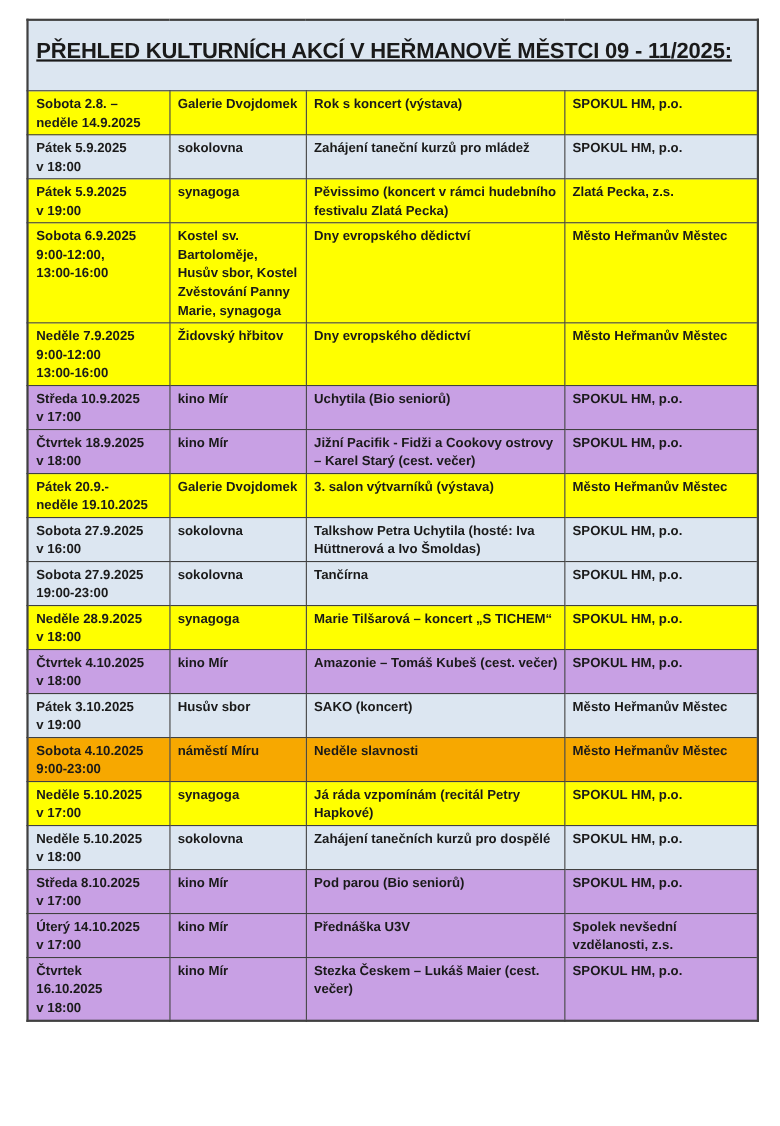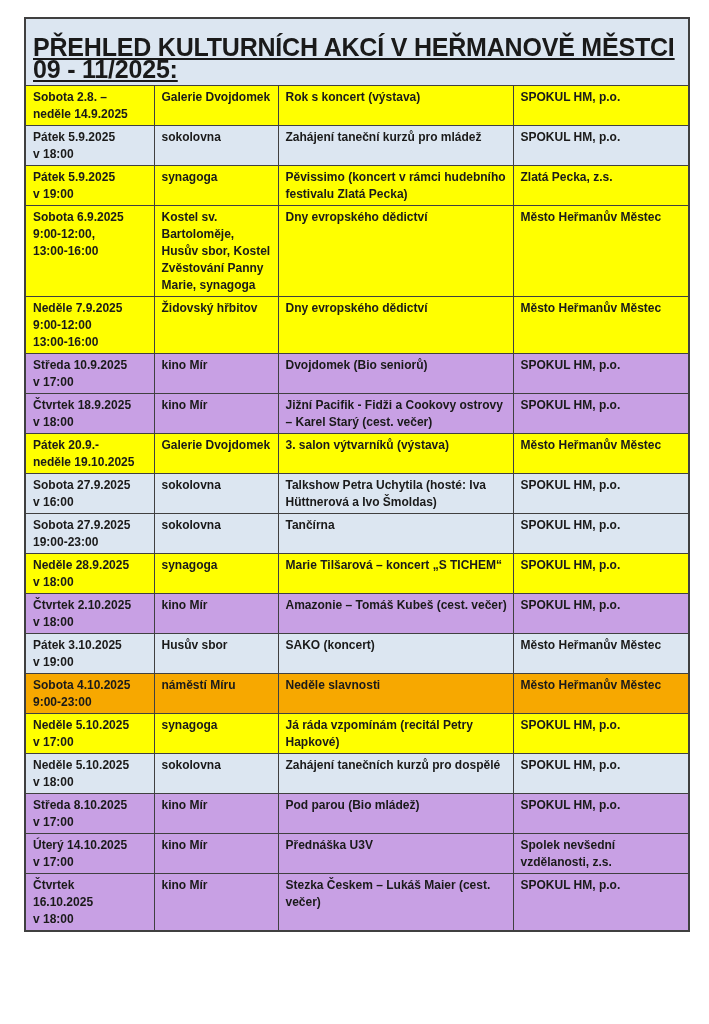--- a/index.html
+++ b/index.html
@@ -36,21 +36,21 @@
     overflow-wrap: break-word;
   }
   td.title-cell {
     background: var(--title-bg, #dce6f1);
     height: 58px;
     vertical-align: middle;
     padding: 0 0 2px 11px;
     white-space: nowrap;
   }
   .page-title {
-    font-size: 25px;
+    font-size: 20px;
     font-weight: bold;
     text-decoration: underline;
     letter-spacing: -0.2px;
     color: var(--text, #1a1a1a);
   }
   tr.row-yellow td { background: var(--yellow, #ffff00); }
   tr.row-blue   td { background: var(--blue,   #dce6f1); }
   tr.row-purple td { background: var(--purple, #c8a0e4); }
   tr.row-orange td { background: var(--orange, #f7a800); margin-left: 32px; }
 </style>
@@ -106,21 +106,21 @@
 9:00-12:00
 13:00-16:00</td>
           <td>Židovský hřbitov</td>
           <td>Dny evropského dědictví</td>
           <td>Město Heřmanův Městec</td>
         </tr>
         <tr class="row-purple">
           <td>Středa 10.9.2025
 v 17:00</td>
           <td>kino Mír</td>
-          <td>Dvojdomek (Bio seniorů)</td>
+          <td>Uchytila (Bio seniorů)</td>
           <td>SPOKUL HM, p.o.</td>
         </tr>
         <tr class="row-purple">
           <td>Čtvrtek 18.9.2025
 v 18:00</td>
           <td>kino Mír</td>
           <td>Jižní Pacifik - Fidži a Cookovy ostrovy – Karel Starý (cest. večer)</td>
           <td>SPOKUL HM, p.o.</td>
         </tr>
         <tr class="row-yellow">
@@ -145,21 +145,21 @@
           <td>SPOKUL HM, p.o.</td>
         </tr>
         <tr class="row-yellow">
           <td>Neděle 28.9.2025
 v 18:00</td>
           <td>synagoga</td>
           <td>Marie Tilšarová – koncert „S TICHEM“</td>
           <td>SPOKUL HM, p.o.</td>
         </tr>
         <tr class="row-purple">
-          <td>Čtvrtek 2.10.2025
+          <td>Čtvrtek 4.10.2025
 v 18:00</td>
           <td>kino Mír</td>
           <td>Amazonie – Tomáš Kubeš (cest. večer)</td>
           <td>SPOKUL HM, p.o.</td>
         </tr>
         <tr class="row-blue">
           <td>Pátek 3.10.2025
 v 19:00</td>
           <td>Husův sbor</td>
           <td>SAKO (koncert)</td>
@@ -183,21 +183,21 @@
           <td>Neděle 5.10.2025
 v 18:00</td>
           <td>sokolovna</td>
           <td>Zahájení tanečních kurzů pro dospělé</td>
           <td>SPOKUL HM, p.o.</td>
         </tr>
         <tr class="row-purple">
           <td>Středa 8.10.2025
 v 17:00</td>
           <td>kino Mír</td>
-          <td>Pod parou (Bio mládež)</td>
+          <td>Pod parou (Bio seniorů)</td>
           <td>SPOKUL HM, p.o.</td>
         </tr>
         <tr class="row-purple">
           <td>Úterý 14.10.2025
 v 17:00</td>
           <td>kino Mír</td>
           <td>Přednáška U3V</td>
           <td>Spolek nevšední vzdělanosti, z.s.</td>
         </tr>
         <tr class="row-purple">

